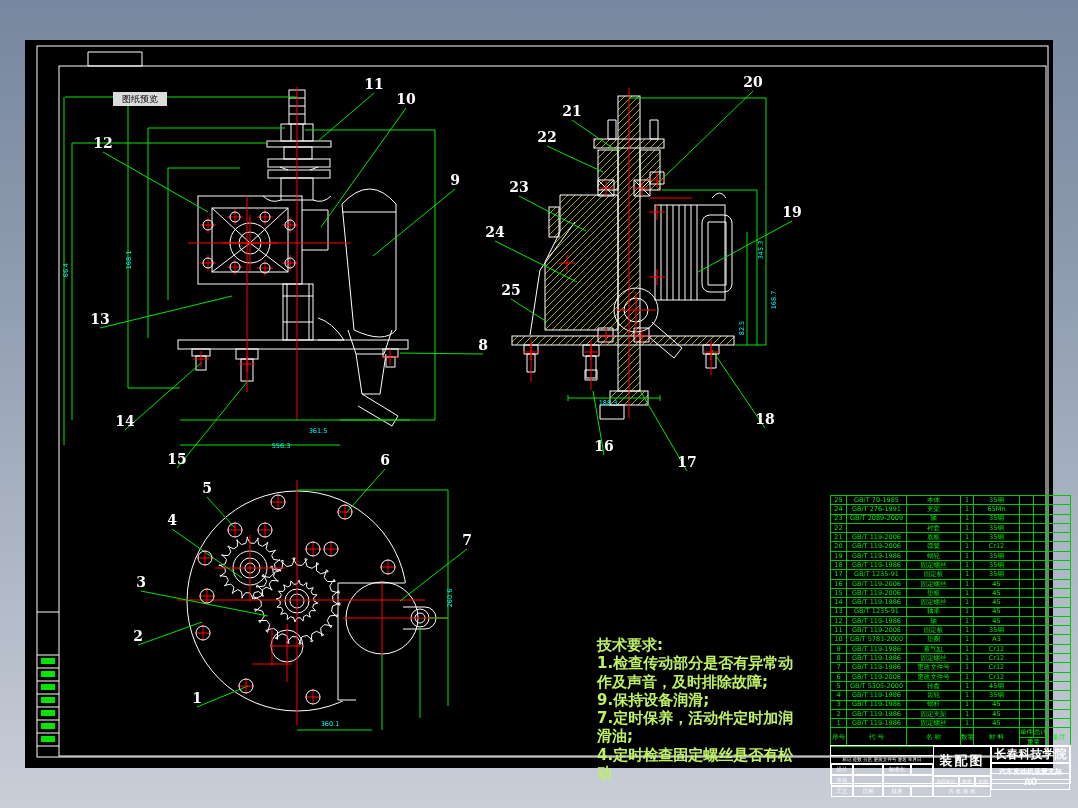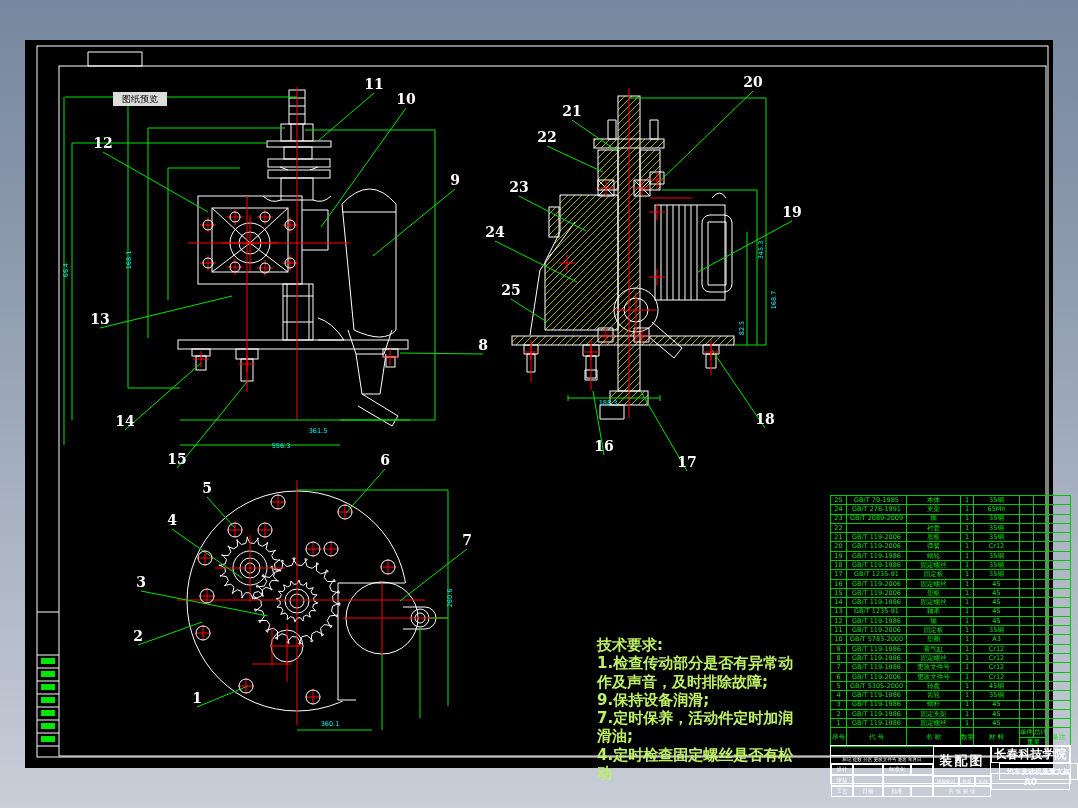--- a/index.html
+++ b/index.html
@@ -565,18 +565,18 @@
       <div class="cell" style="left:52px;top:40px;width:28px;height:11px;font-size:5.5px;">批准</div>
       <div class="cell" style="left:80px;top:40px;width:22px;height:11px;"></div>
 
       <div class="cell" style="left:102px;top:0;width:58px;height:30px;font-size:13px;font-weight:bold;letter-spacing:2px;">装配图</div>
       <div class="cell" style="left:102px;top:30px;width:26px;height:10px;font-size:4.5px;">阶段标记</div>
       <div class="cell" style="left:128px;top:30px;width:16px;height:10px;font-size:4.5px;">数量</div>
       <div class="cell" style="left:144px;top:30px;width:16px;height:10px;font-size:4.5px;">比例</div>
       <div class="cell" style="left:102px;top:40px;width:58px;height:11px;font-size:5.5px;">共 张 第 张</div>
 
       <div class="cell" style="left:160px;top:0;width:79px;height:17px;font-size:12px;font-weight:bold;">长春科技学院</div>
-      <div class="cell" style="left:160px;top:17px;width:79px;height:17px;font-size:7px;font-weight:bold;margin-left:8px;">汽车发动机悬置支架</div>
+      <div class="cell" style="left:160px;top:17px;width:79px;height:17px;font-size:7px;font-weight:bold;">汽车发动机悬置支架</div>
       <div class="cell" style="left:160px;top:27px;width:79px;height:17px;font-size:9px;font-weight:bold;">A0</div>
     </div>
 
   </div>
 </div>
 
 </body></html>

